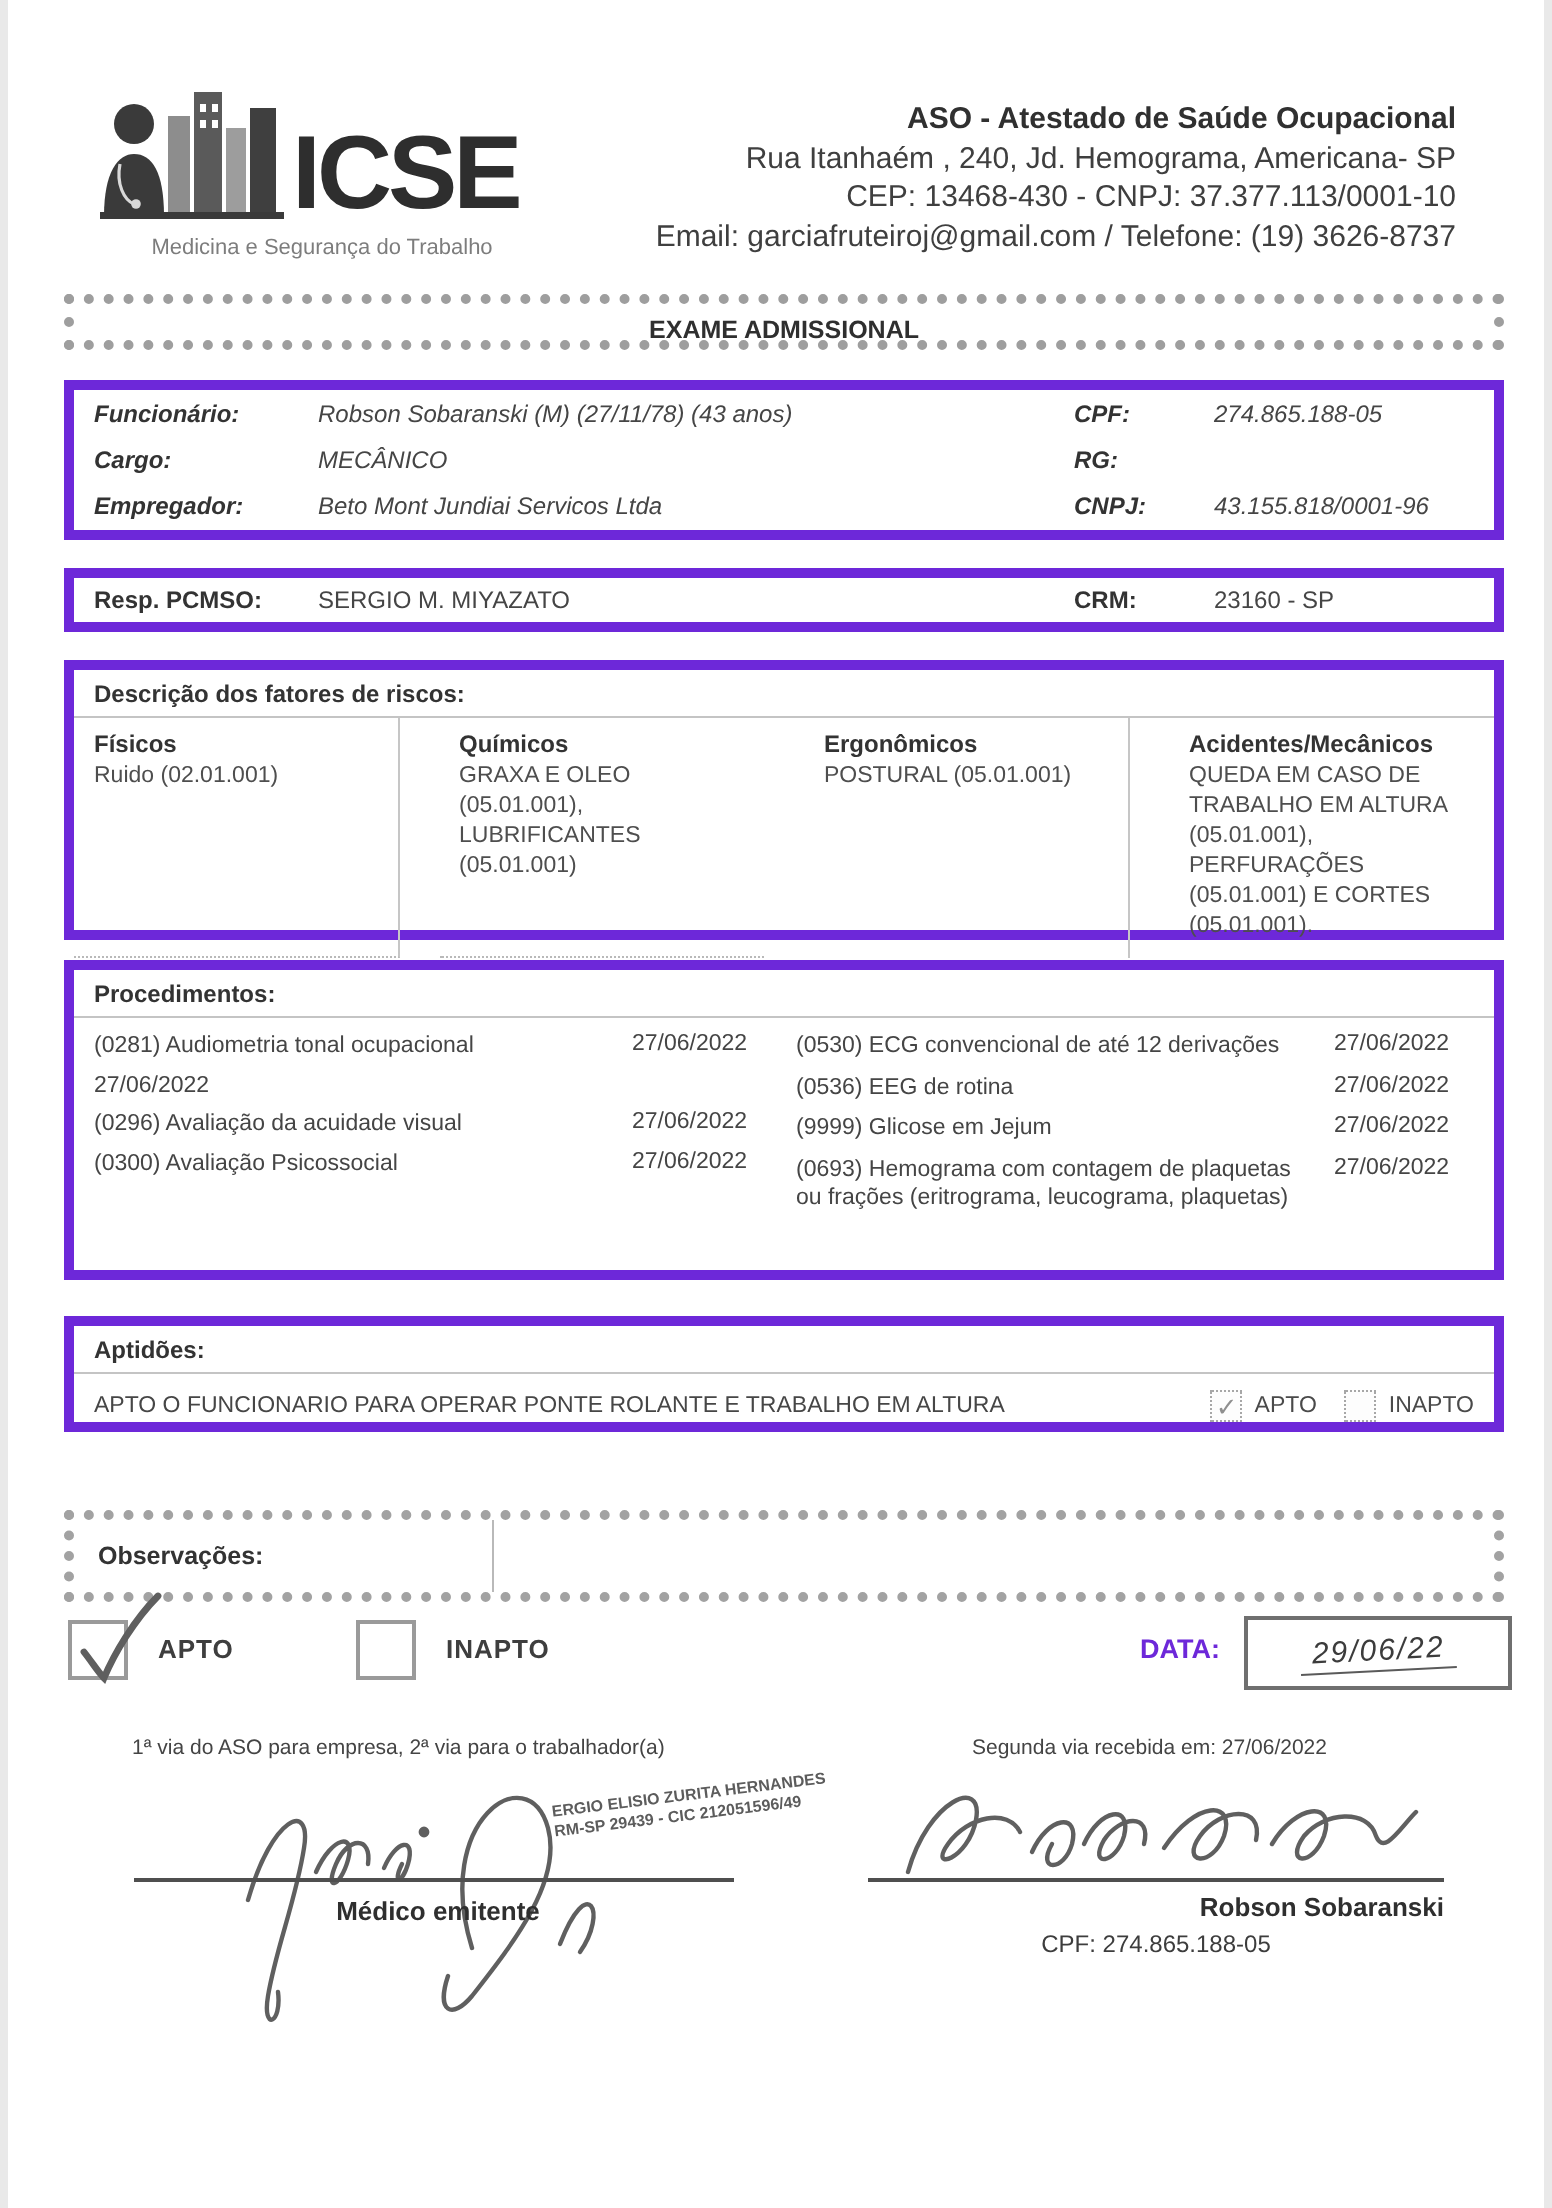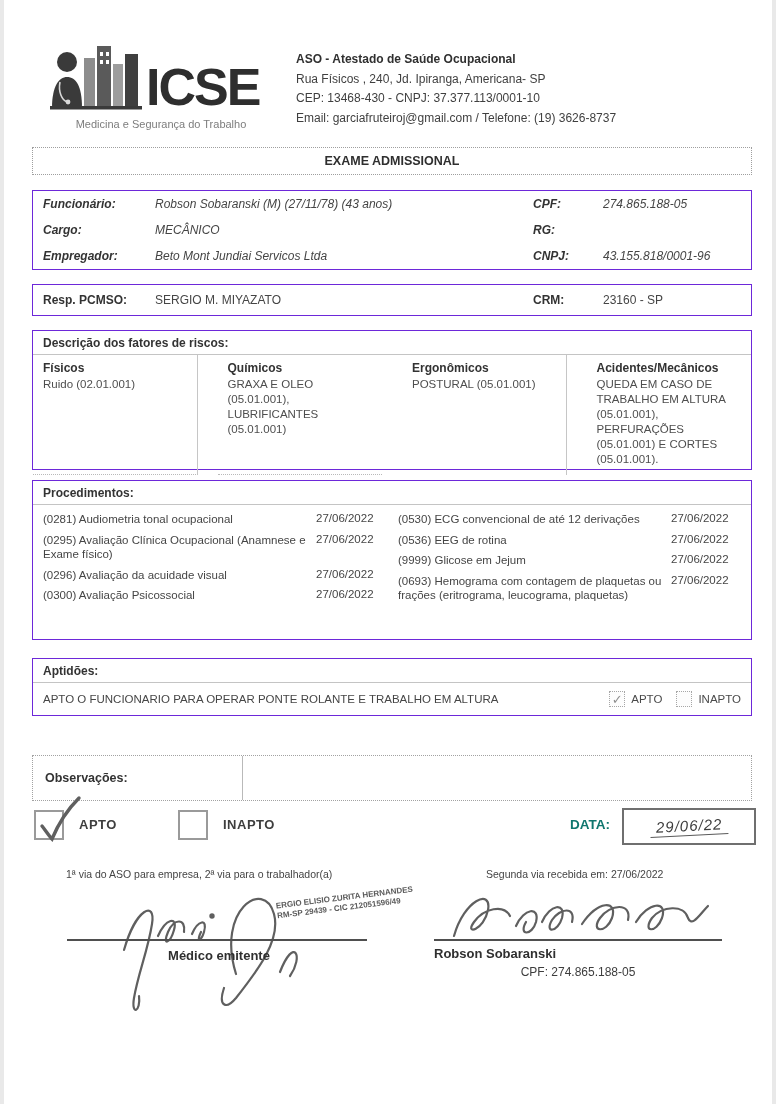--- a/index.html
+++ b/index.html
@@ -8,24 +8,24 @@
     background:#ffffff;overflow:hidden;
     font-family:"Liberation Sans",sans-serif;color:#3a3a3a;
   }
   
   .logo-block{position:absolute;left:46px;top:44px;width:240px;}
   .logo-row{display:flex;align-items:flex-end;gap:4px;}
   .logo-icon{width:92px;height:74px;}
   .logo-text{font-size:52px;font-weight:900;letter-spacing:-2px;color:#2e2e2e;line-height:62px;}
   .logo-tagline{margin-top:0;font-size:11px;color:#7d7d7d;text-align:center;width:222px;}
   
-  .header-text{position:absolute;left:292px;top:50px;width:432px;text-align:left;font-size:12px;line-height:19.5px;color:#3f3f3f;}
+  .header-text{position:absolute;left:292px;top:50px;width:432px;text-align:right;font-size:15px;line-height:19.5px;color:#3f3f3f;}
   .header-text .hd-title{font-weight:bold;color:#303030;}
   
-  .box{position:absolute;left:28px;width:720px;border:1px solid #6d28d9;box-sizing:border-box;background:#fff;}
+  .box{position:absolute;left:28px;width:720px;border:5px solid #6d28d9;box-sizing:border-box;background:#fff;}
   .sec-title{font-weight:bold;font-size:12px;color:#333;padding:5px 10px 4px;border-bottom:1px solid #c4c4c4;}
   
   .exam-bar{top:147px;height:28px;border-style:dotted;border-color:#9e9e9e;text-align:center;}
   .exam-bar span{display:inline-block;margin-top:6px;font-weight:bold;font-size:12.5px;color:#2f2f2f;}
   
   .kv-grid{display:grid;grid-template-columns:112px 378px 70px 1fr;align-items:center;padding:0 10px;}
   .emp-box{top:190px;height:80px;font-style:italic;}
   .emp-box .kv-grid{height:100%;grid-template-rows:repeat(3,1fr);}
   .pcmso-box{top:284px;height:32px;}
   .pcmso-box .kv-grid{height:100%;}
@@ -59,37 +59,37 @@
   .obs-value-cell{flex:1;font-size:12px;color:#444;padding:6px;}
   
   .result-row{position:absolute;left:28px;top:806px;width:720px;height:44px;}
   .cb-big{position:absolute;width:30px;height:30px;border:2px solid #9a9a9a;box-sizing:border-box;top:4px;background:#fff;}
   .cb-big.cb1{left:2px;}
   .cb-big.cb2{left:146px;}
   .big-check{position:absolute;left:-2px;top:-14px;width:48px;height:48px;overflow:visible;}
   .res-label{position:absolute;top:11px;font-size:13px;font-weight:600;color:#3e3e3e;letter-spacing:.5px;}
   .res-label.l1{left:47px;}
   .res-label.l2{left:191px;}
-  .data-label{position:absolute;left:538px;top:11px;font-weight:bold;font-size:13.5px;color:#0f766e;text-align:right;}
+  .data-label{position:absolute;left:538px;top:11px;font-weight:bold;font-size:13.5px;color:#6d28d9;text-align:right;}
   .data-box{position:absolute;left:590px;top:2px;width:130px;height:33px;border:2px solid #6f6f6f;display:flex;align-items:center;justify-content:center;}
   .data-hand{font-style:italic;font-size:15px;color:#3c3c3c;transform:rotate(-3deg);border-bottom:1px solid #5a5a5a;padding:0 6px 1px;letter-spacing:1px;}
   
   .foot-note{position:absolute;font-size:10.5px;color:#444;}
   .fn-left{left:62px;top:868px;}
   .fn-right{left:482px;top:868px;}
   .sig-line{position:absolute;top:939px;border-top:2px solid #4f4f4f;}
   .sl-left{left:63px;width:300px;}
   .sl-right{left:430px;width:288px;}
   .sig-svg{position:absolute;overflow:visible;}
   .sig-doctor{left:90px;top:876px;width:250px;height:145px;}
   .sig-emp{left:438px;top:880px;width:276px;height:62px;}
   .stamp{position:absolute;left:272px;top:891px;width:170px;transform:rotate(-7deg);font-size:8px;line-height:10px;color:#5c5c5c;font-weight:bold;}
   .sig-caption{position:absolute;font-weight:bold;font-size:13px;color:#2f2f2f;}
   .cap-doctor{left:120px;top:948px;width:190px;text-align:center;}
-  .cap-emp-name{left:430px;top:946px;width:288px;text-align:left;}
+  .cap-emp-name{left:430px;top:946px;width:288px;text-align:right;}
   .cap-emp-cpf{left:430px;top:965px;width:288px;text-align:center;font-weight:normal;font-size:12px;color:#3d3d3d;}
 </style>
 </head>
 <body>
 
 <div class="page">
 
   <div class="logo-block">
     <div class="logo-row">
       <svg class="logo-icon" viewBox="0 0 92 74">
@@ -107,21 +107,21 @@
         <circle cx="18" cy="58" r="2.4" fill="#d9d9d9"></circle>
         <rect x="0" y="62" width="92" height="3.5" fill="#3a3a3a"></rect>
       </svg>
       <span class="logo-text">ICSE</span>
     </div>
     <div class="logo-tagline">Medicina e Segurança do Trabalho</div>
   </div>
 
   <div class="header-text">
     <div class="hd-title">ASO - Atestado de Saúde Ocupacional</div>
-    <div>Rua Físicos , 240, Jd. Ipiranga, Americana- SP</div>
+    <div>Rua Itanhaém , 240, Jd. Hemograma, Americana- SP</div>
     <div>CEP: 13468-430 - CNPJ: 37.377.113/0001-10</div>
     <div>Email: garciafruteiroj@gmail.com / Telefone: (19) 3626-8737</div>
   </div>
 
   <div class="box exam-bar">
     <span>EXAME ADMISSIONAL</span>
   </div>
 
   <div class="box emp-box">
     <div class="kv-grid">
@@ -175,21 +175,20 @@
 
   <div class="box proc-box">
     <div class="sec-title">Procedimentos:</div>
     <div class="proc-grid">
       <div class="proc-col">
         <div class="proc-row">
           <span class="proc-name">(0281) Audiometria tonal ocupacional</span>
           <span class="proc-date">27/06/2022</span>
         </div>
         <div class="proc-row">
-          <span class="proc-name">(0295) Avaliação Clínica Ocupacional (Anamnese e Exame físico)</span>
           <span class="proc-date">27/06/2022</span>
         </div>
         <div class="proc-row">
           <span class="proc-name">(0296) Avaliação da acuidade visual</span>
           <span class="proc-date">27/06/2022</span>
         </div>
         <div class="proc-row">
           <span class="proc-name">(0300) Avaliação Psicossocial</span>
           <span class="proc-date">27/06/2022</span>
         </div>

